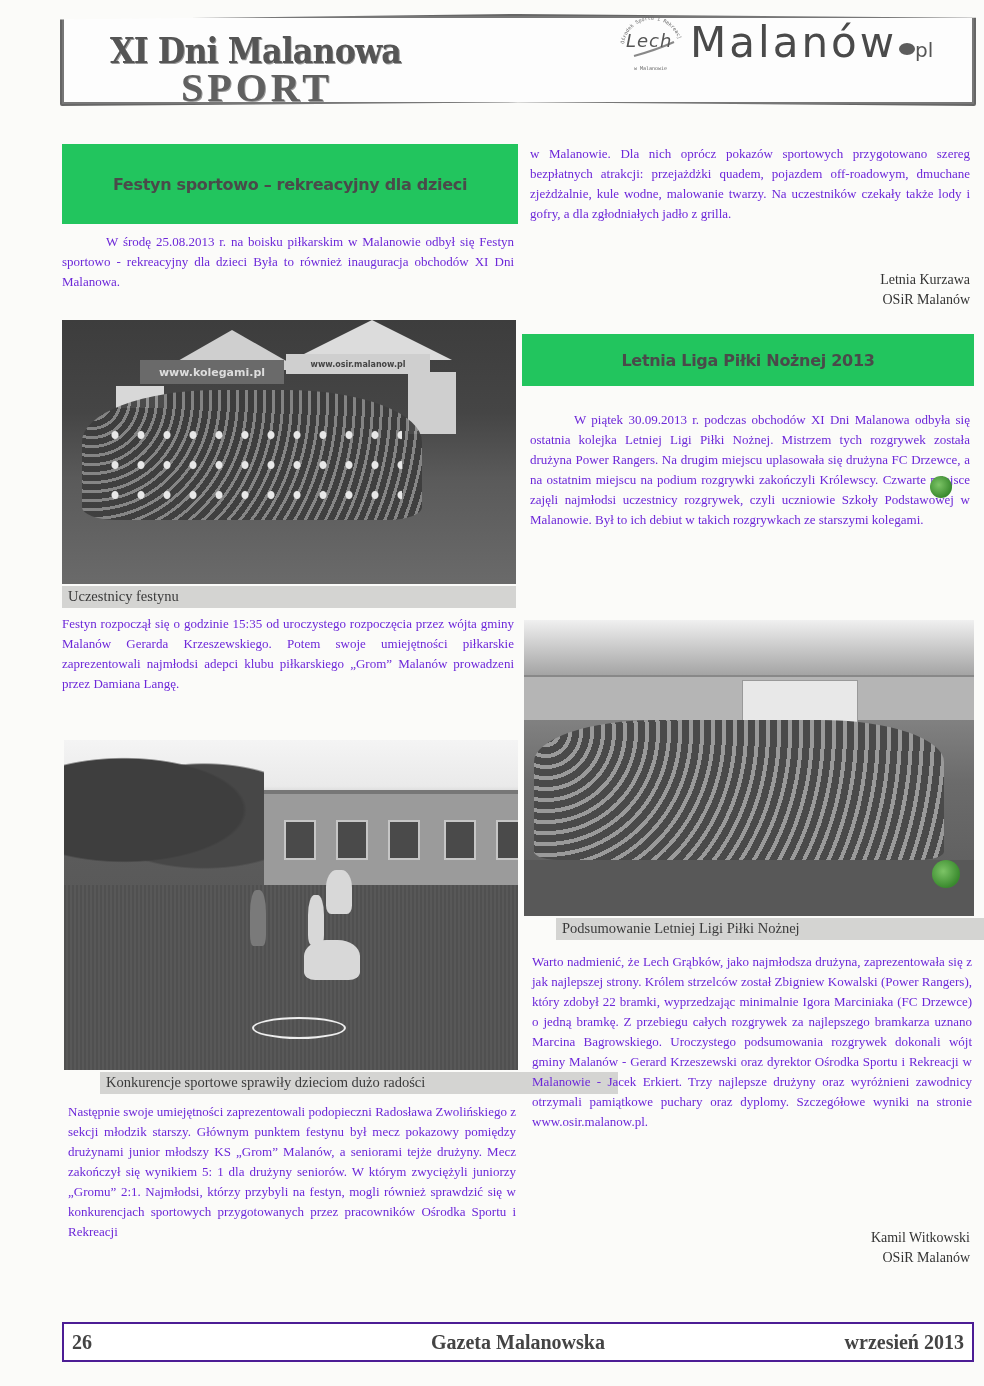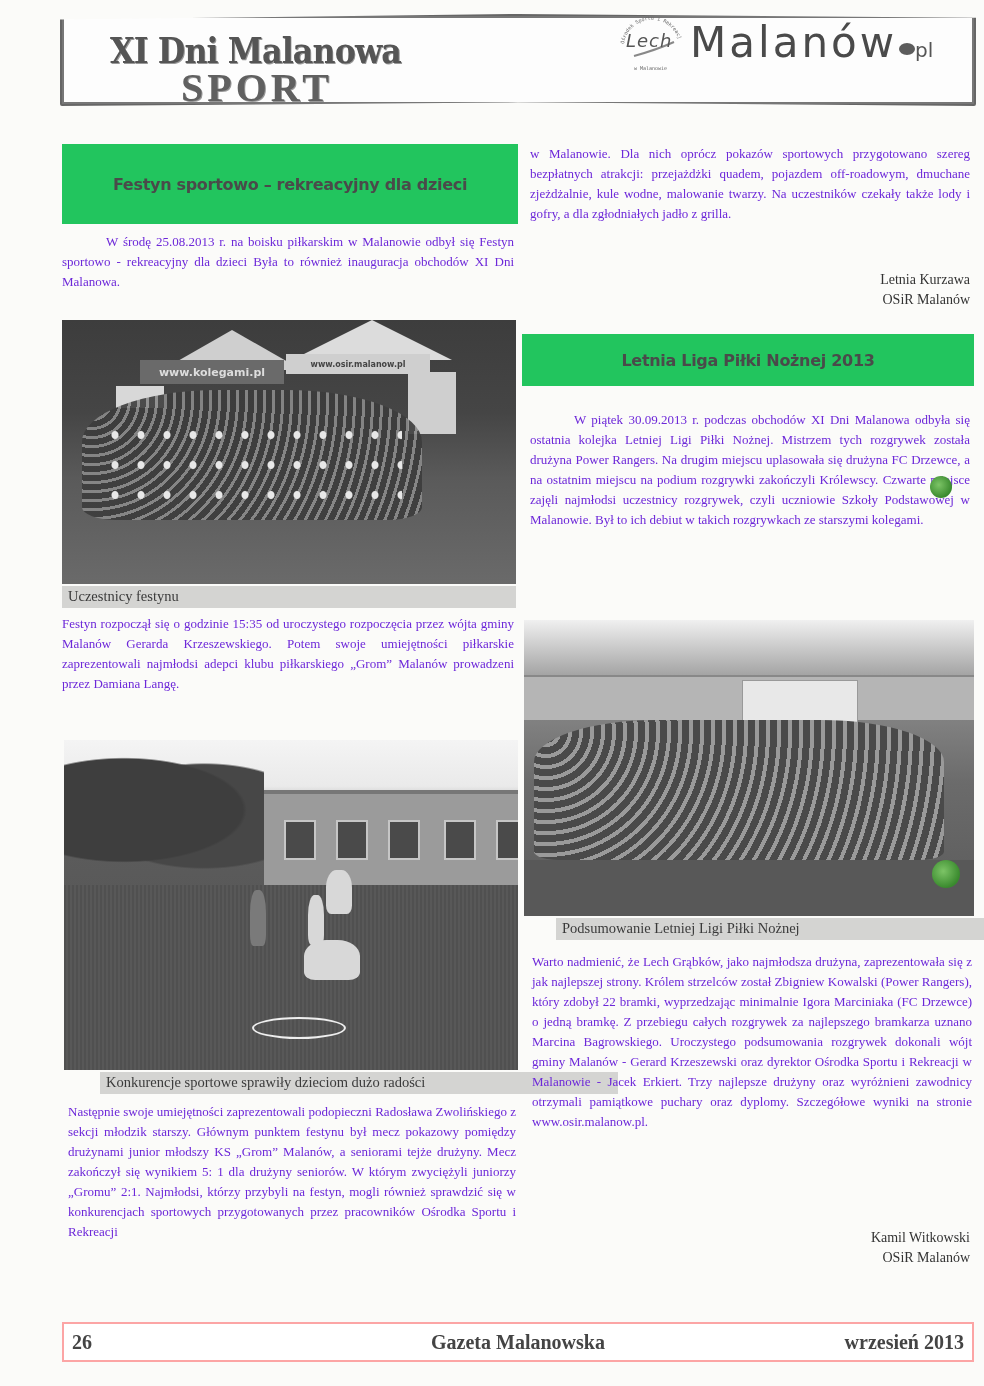--- a/index.html
+++ b/index.html
@@ -89,21 +89,21 @@
   .boards { position: absolute; left: 0; top: 55px; width: 450px; height: 45px; background: #b5b5b5; border-top: 2px solid #888; }
   .osir-board { position: absolute; left: 218px; top: 60px; width: 116px; height: 50px; background: #e8e8e8; border: 1px solid #999; }
   .group3 { position: absolute; left: 10px; top: 100px; width: 410px; height: 140px; border-radius: 30% 30% 6% 6%; background: repeating-radial-gradient(circle at 12px 12px, #9a9a9a 0 4px, #4a4a4a 4px 11px); }
   .field3 { position: absolute; left: 0; top: 240px; width: 450px; height: 56px; background: #585858; }
 
   .green-dot { position: absolute; width: 22px; height: 22px; border-radius: 50%; background: radial-gradient(circle at 40% 40%, #7cc466, #3a8a2e 70%); }
 
   
   .footer {
     position: absolute; left: 62px; top: 1322px; width: 912px; height: 40px;
-    border: 2px solid #fca5a5; background: #fff;
+    border: 2px solid #4c1d95; background: #fff;
     display: flex; align-items: center; justify-content: space-between; padding: 0 8px;
     font-family: "Liberation Serif", serif; font-weight: bold; font-size: 20px; color: #444;
   }
   .footer .center { position: absolute; left: 50%; transform: translateX(-50%); }
 </style>
 </head>
 <body>
 
 <div class="header-frame"></div>
 <div class="title-main">XI Dni Malanowa</div>

